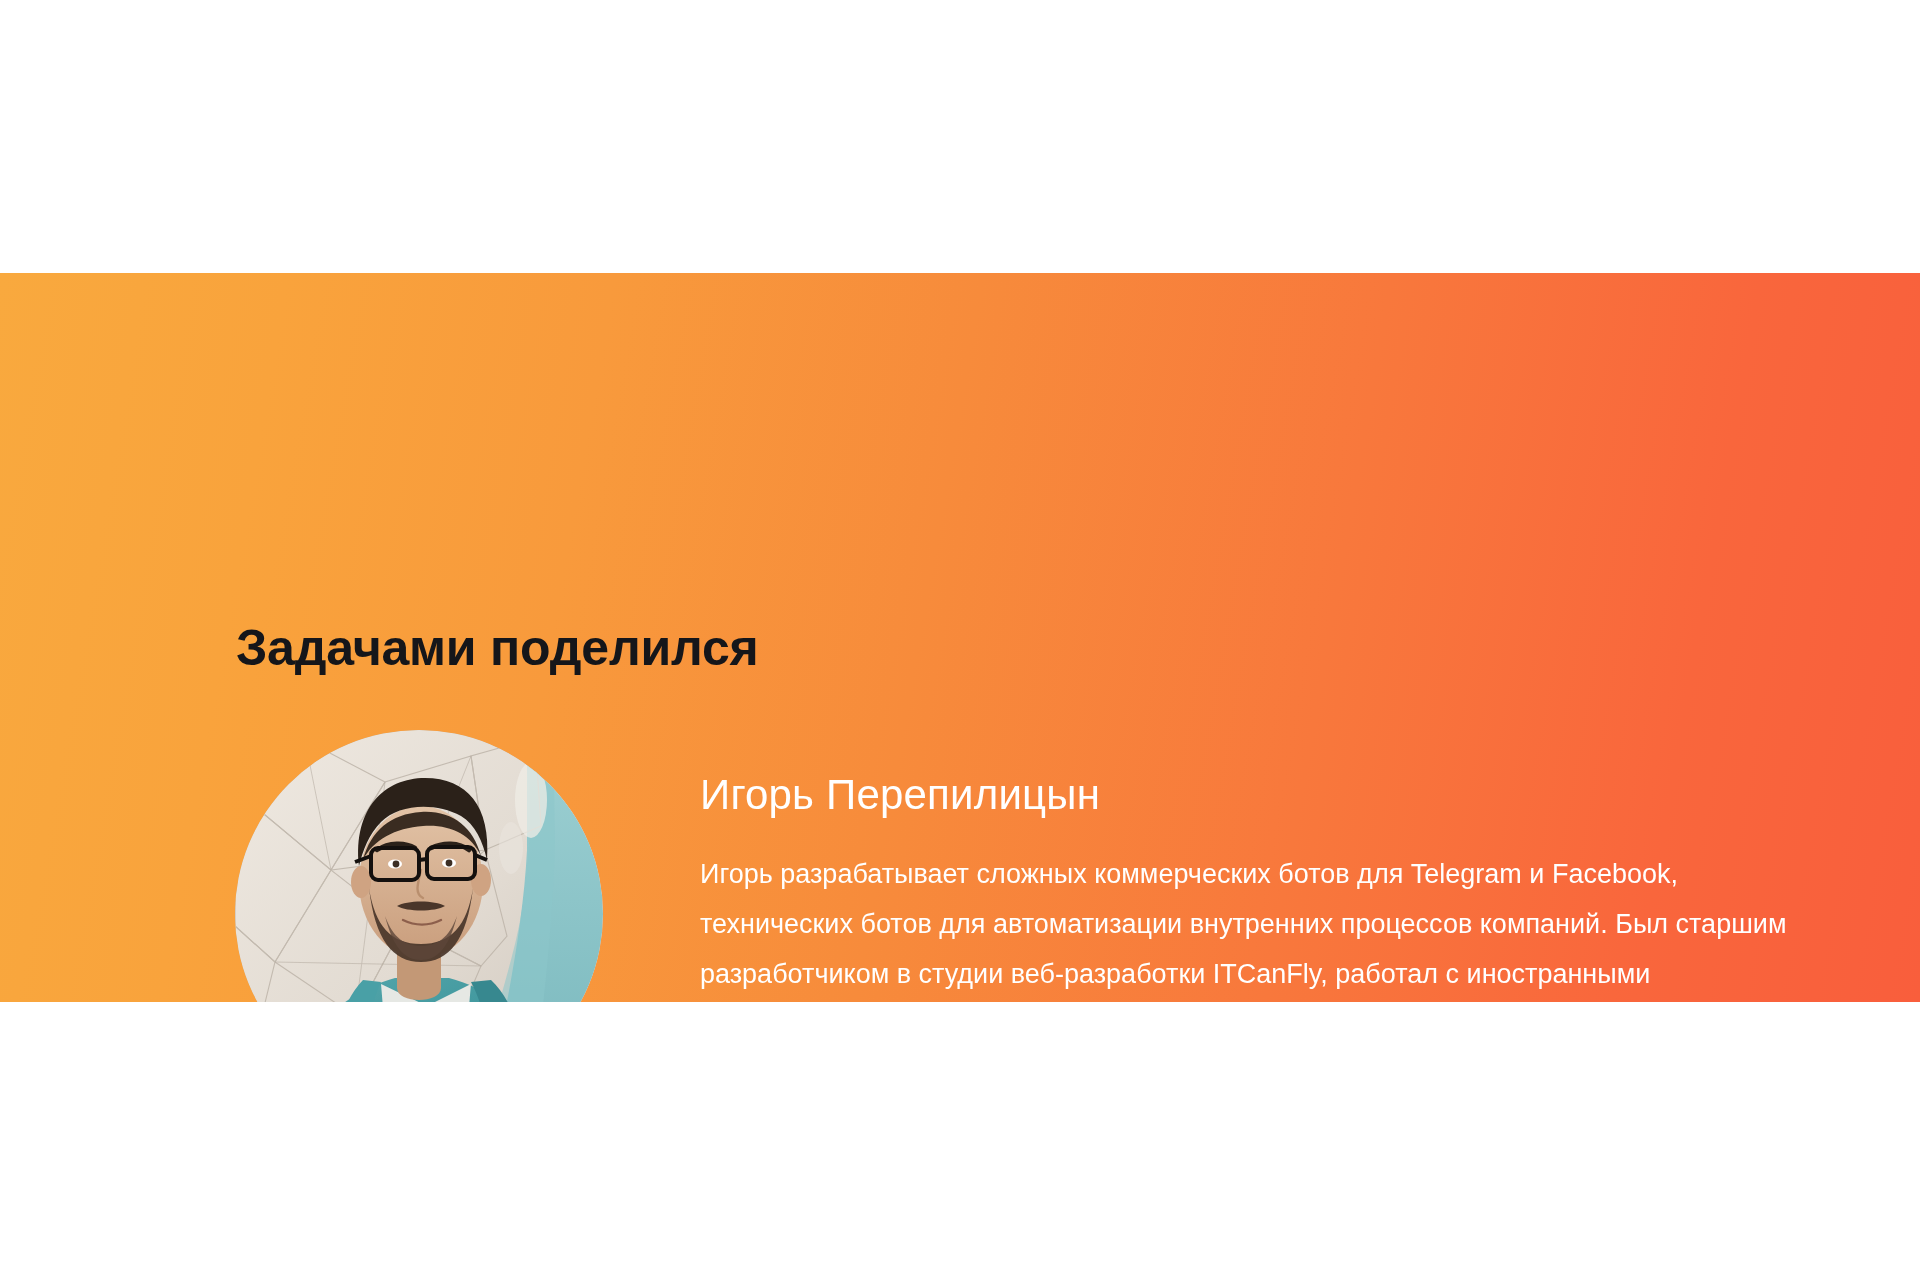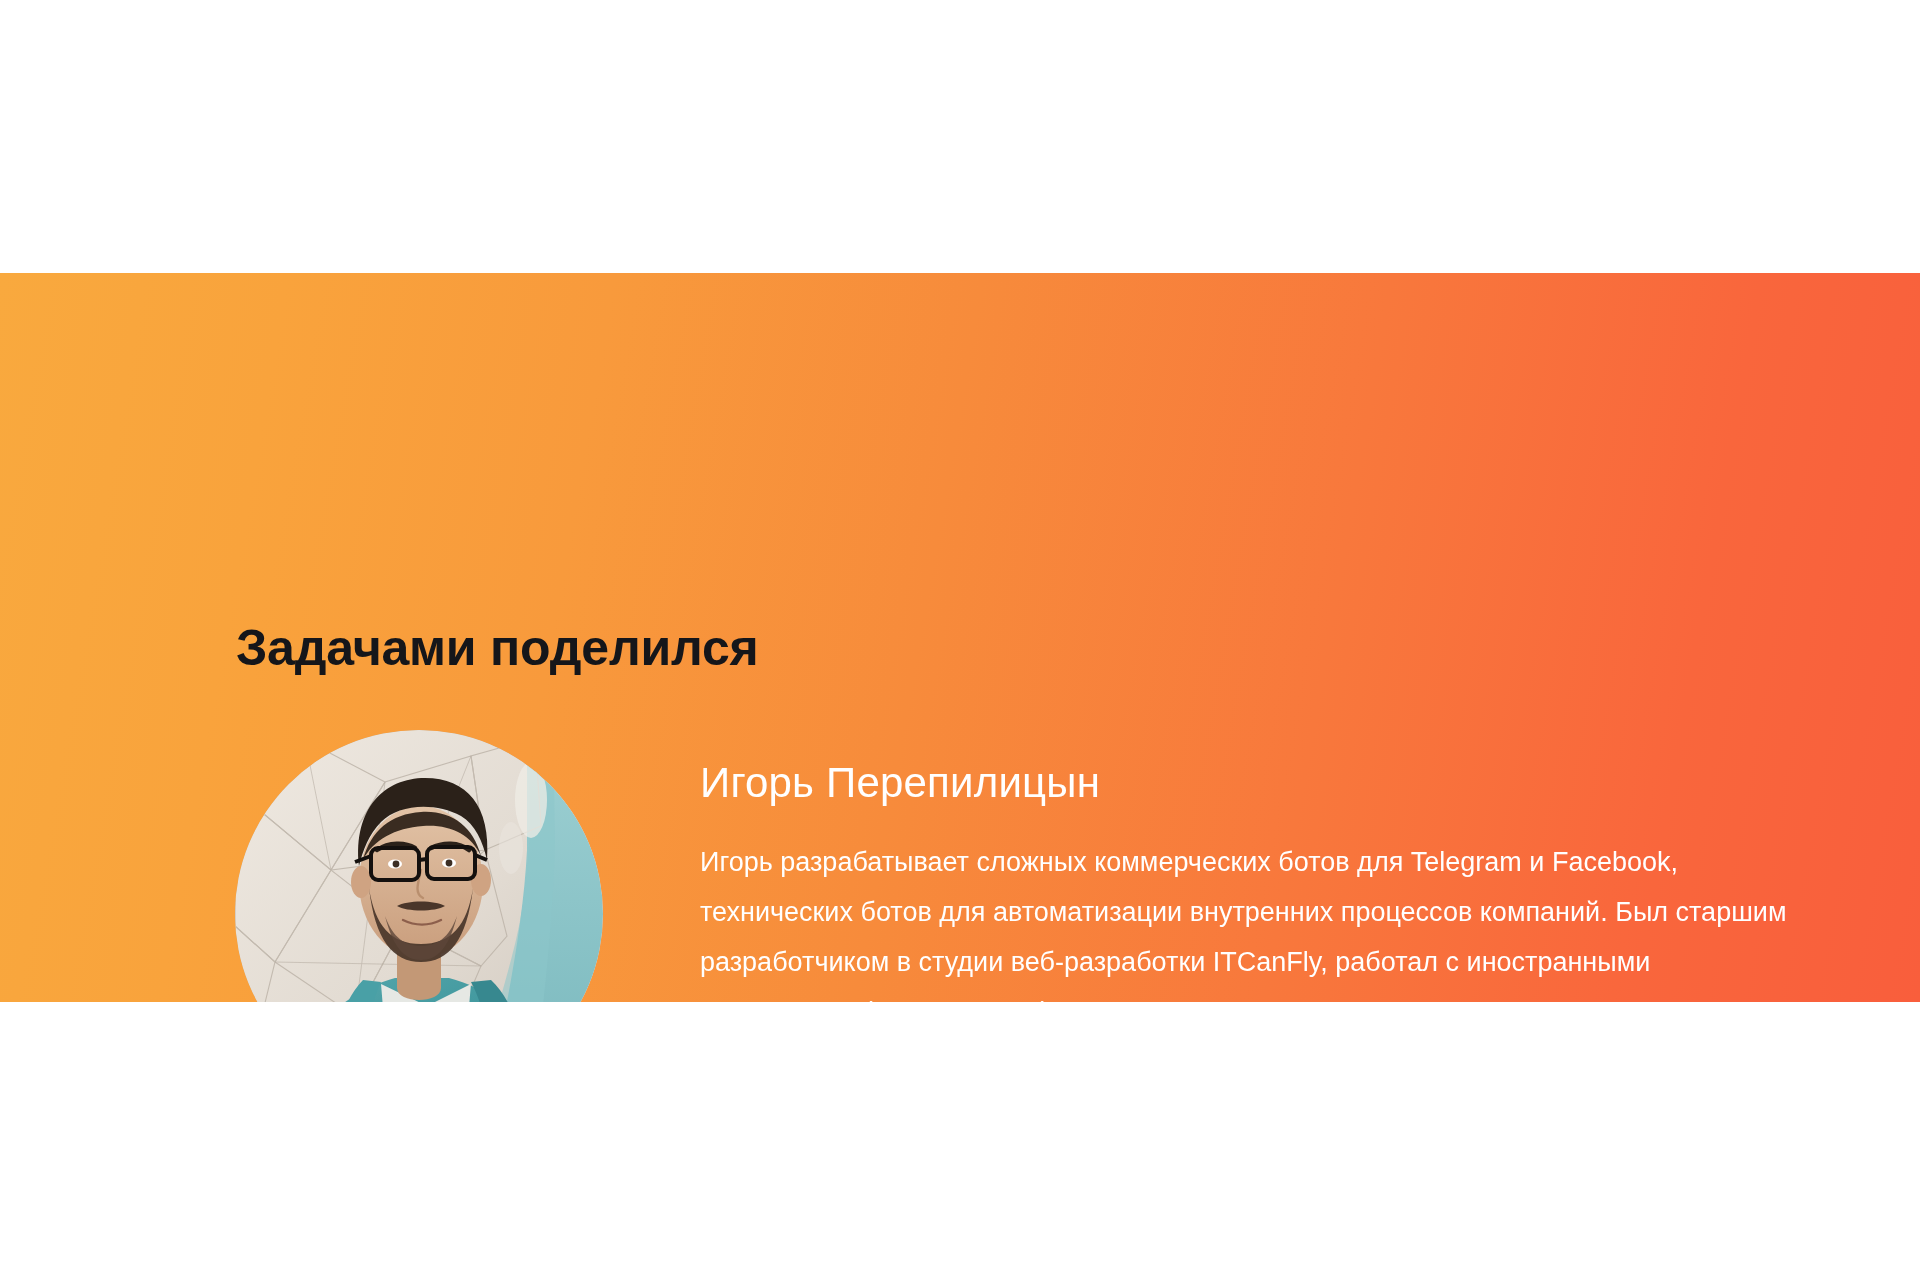--- a/index.html
+++ b/index.html
@@ -73,21 +73,21 @@
   }
 
   
   .person {
     position: absolute;
     left: 700px;
     top: 484px;
     width: 1135px;
   }
   .person-name {
-    margin: 0 0 28px 0;
+    margin: 12px 0 28px 0;
     font-size: 42px;
     line-height: 52px;
     font-weight: 400;
     letter-spacing: 0.2px;
     color: #ffffff;
     white-space: nowrap;
   }
   .person-bio {
     margin: 0;
     font-size: 27px;

